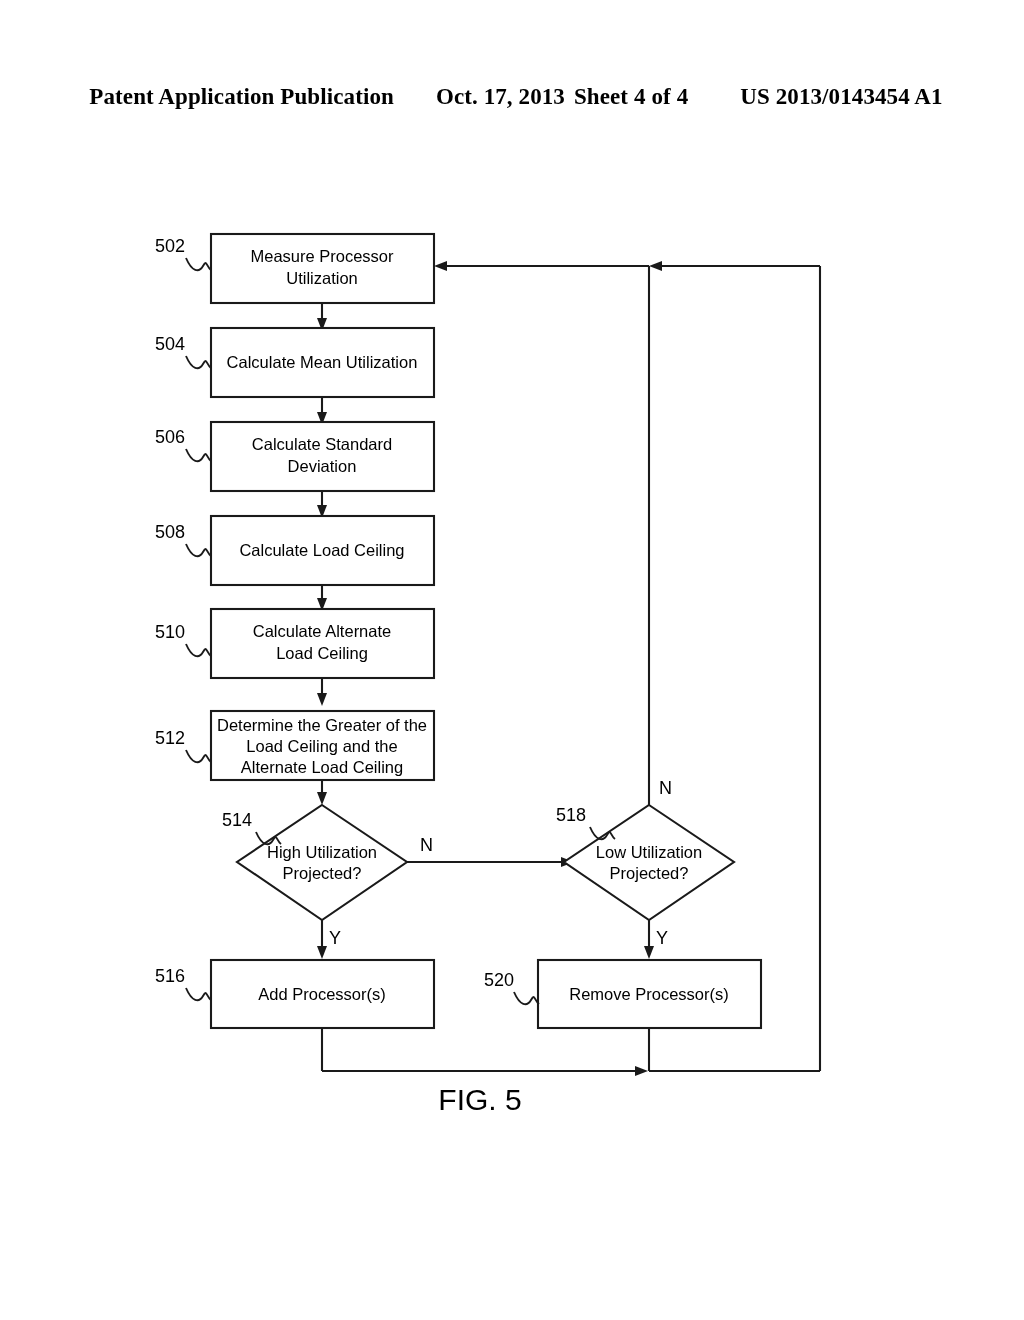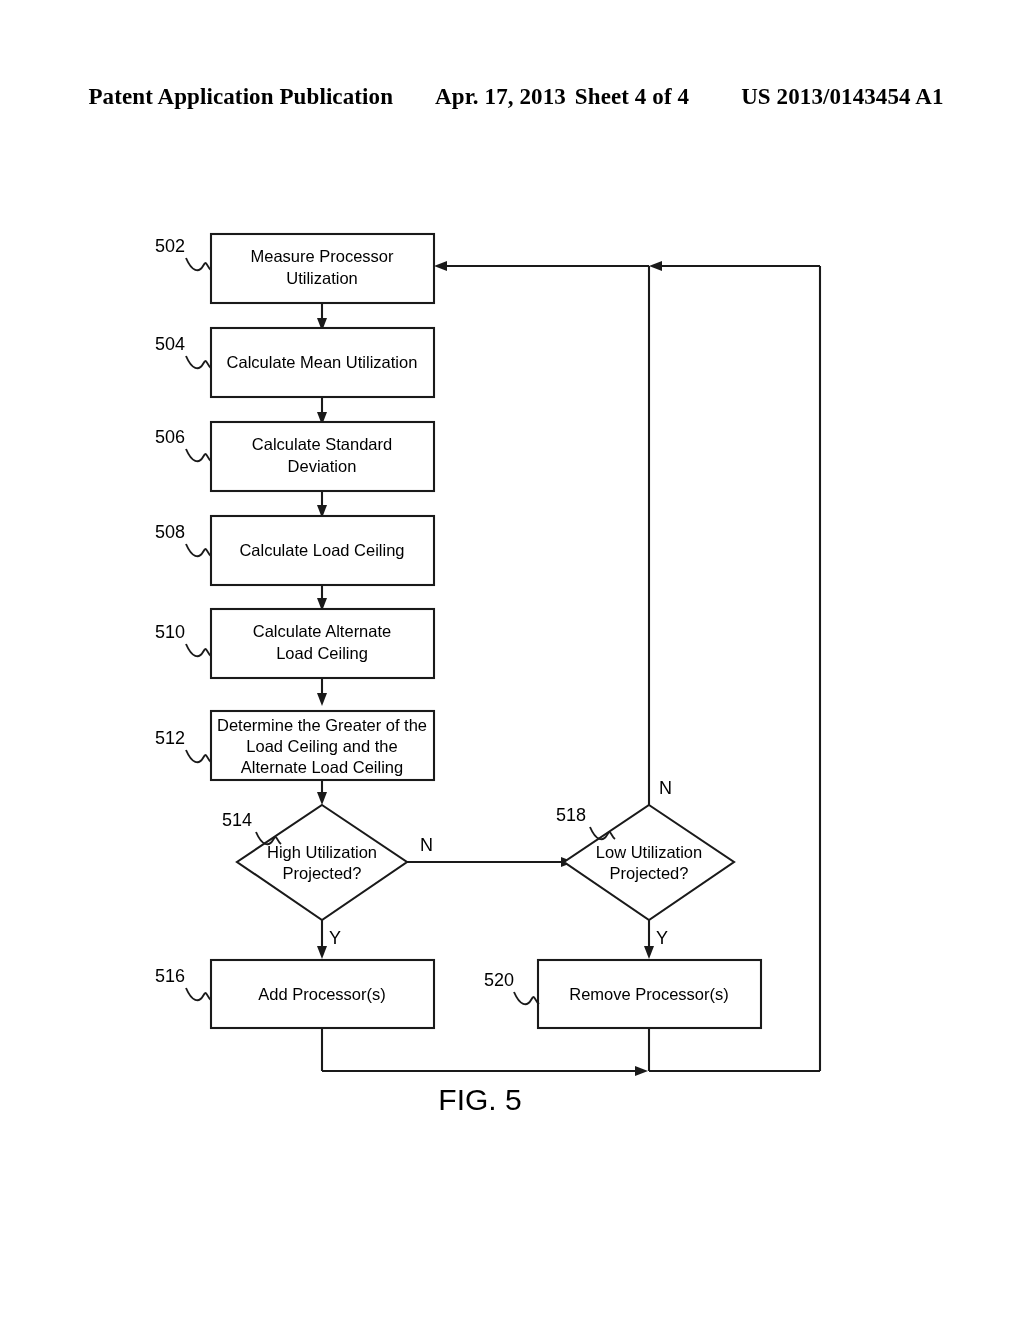--- a/index.html
+++ b/index.html
@@ -79,21 +79,21 @@
   }
   .arrowhead {
     fill: #1a1a1a;
   }
 </style>
 </head>
 <body>
 
 <div class="page-header">
   <span class="hdr-pub">Patent Application Publication</span>
-  <span class="hdr-date">Apr. 17, 2013</span>
+  <span class="hdr-date">Oct. 17, 2013</span>
   <span class="hdr-sheet">Sheet 4 of 4</span>
   <span class="hdr-patno">US 2013/0143454 A1</span>
 </div>
 
 <div class="figure-area">
   <svg class="flow" viewBox="0 0 1024 1320">
 
     <g>
 
       <path class="conn" d="M322,303 L322,322"></path>

